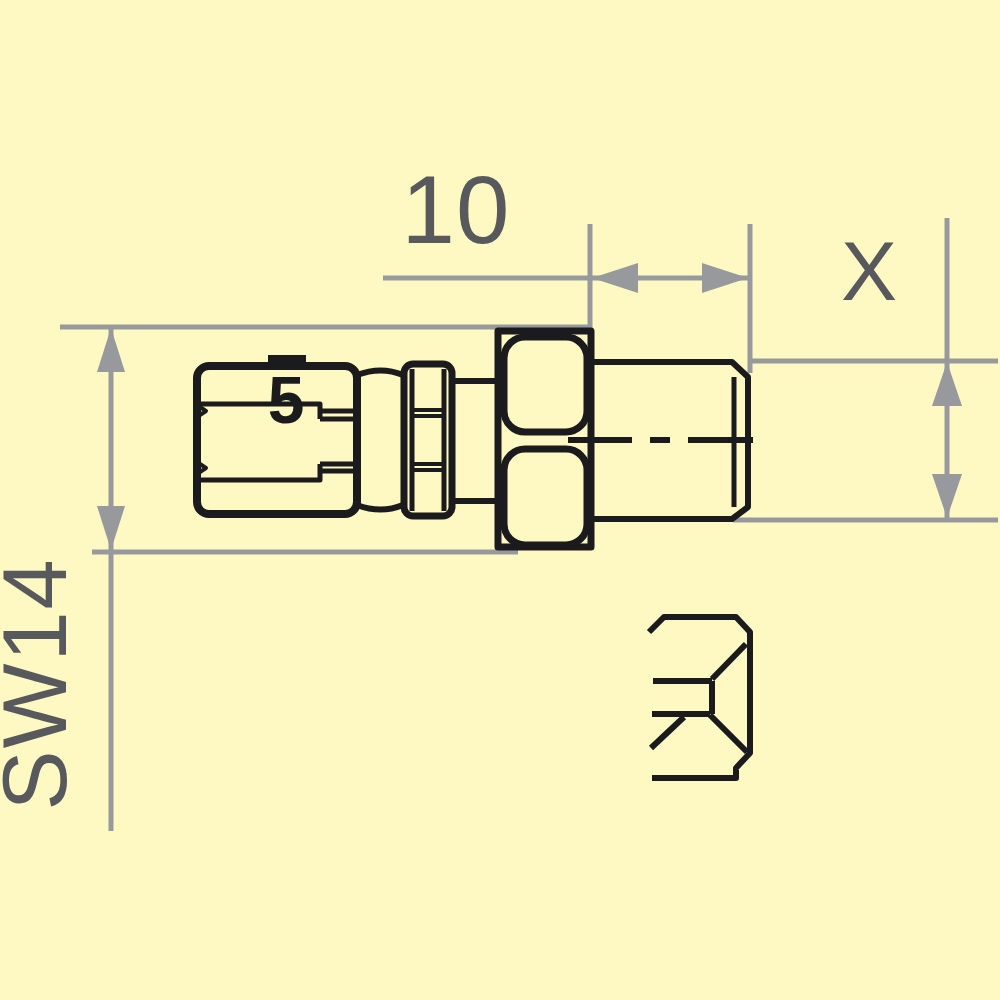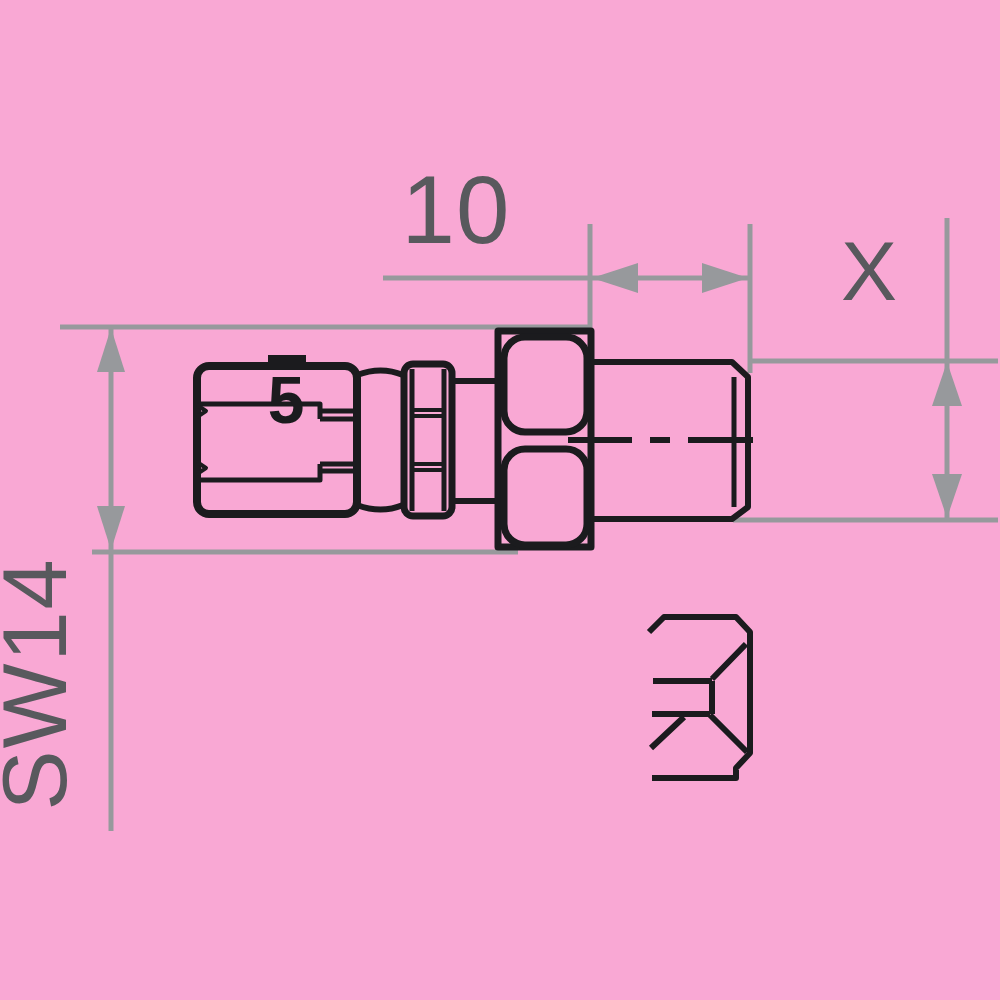--- a/index.html
+++ b/index.html
@@ -4,21 +4,21 @@
 <style>
   html, body {
     margin: 0;
     padding: 0;
     background: #ffffff;
   }
   .stage {
     position: relative;
     width: 1000px;
     height: 1000px;
-    background: #f9a8d4;
+    background: #fef9c3;
     overflow: hidden;
   }
   svg { display: block; }
   text {
     font-family: "Liberation Sans", "DejaVu Sans", sans-serif;
   }
   .dim-text {
     font-size: 96px;
     font-weight: 400;
     letter-spacing: 1px;

